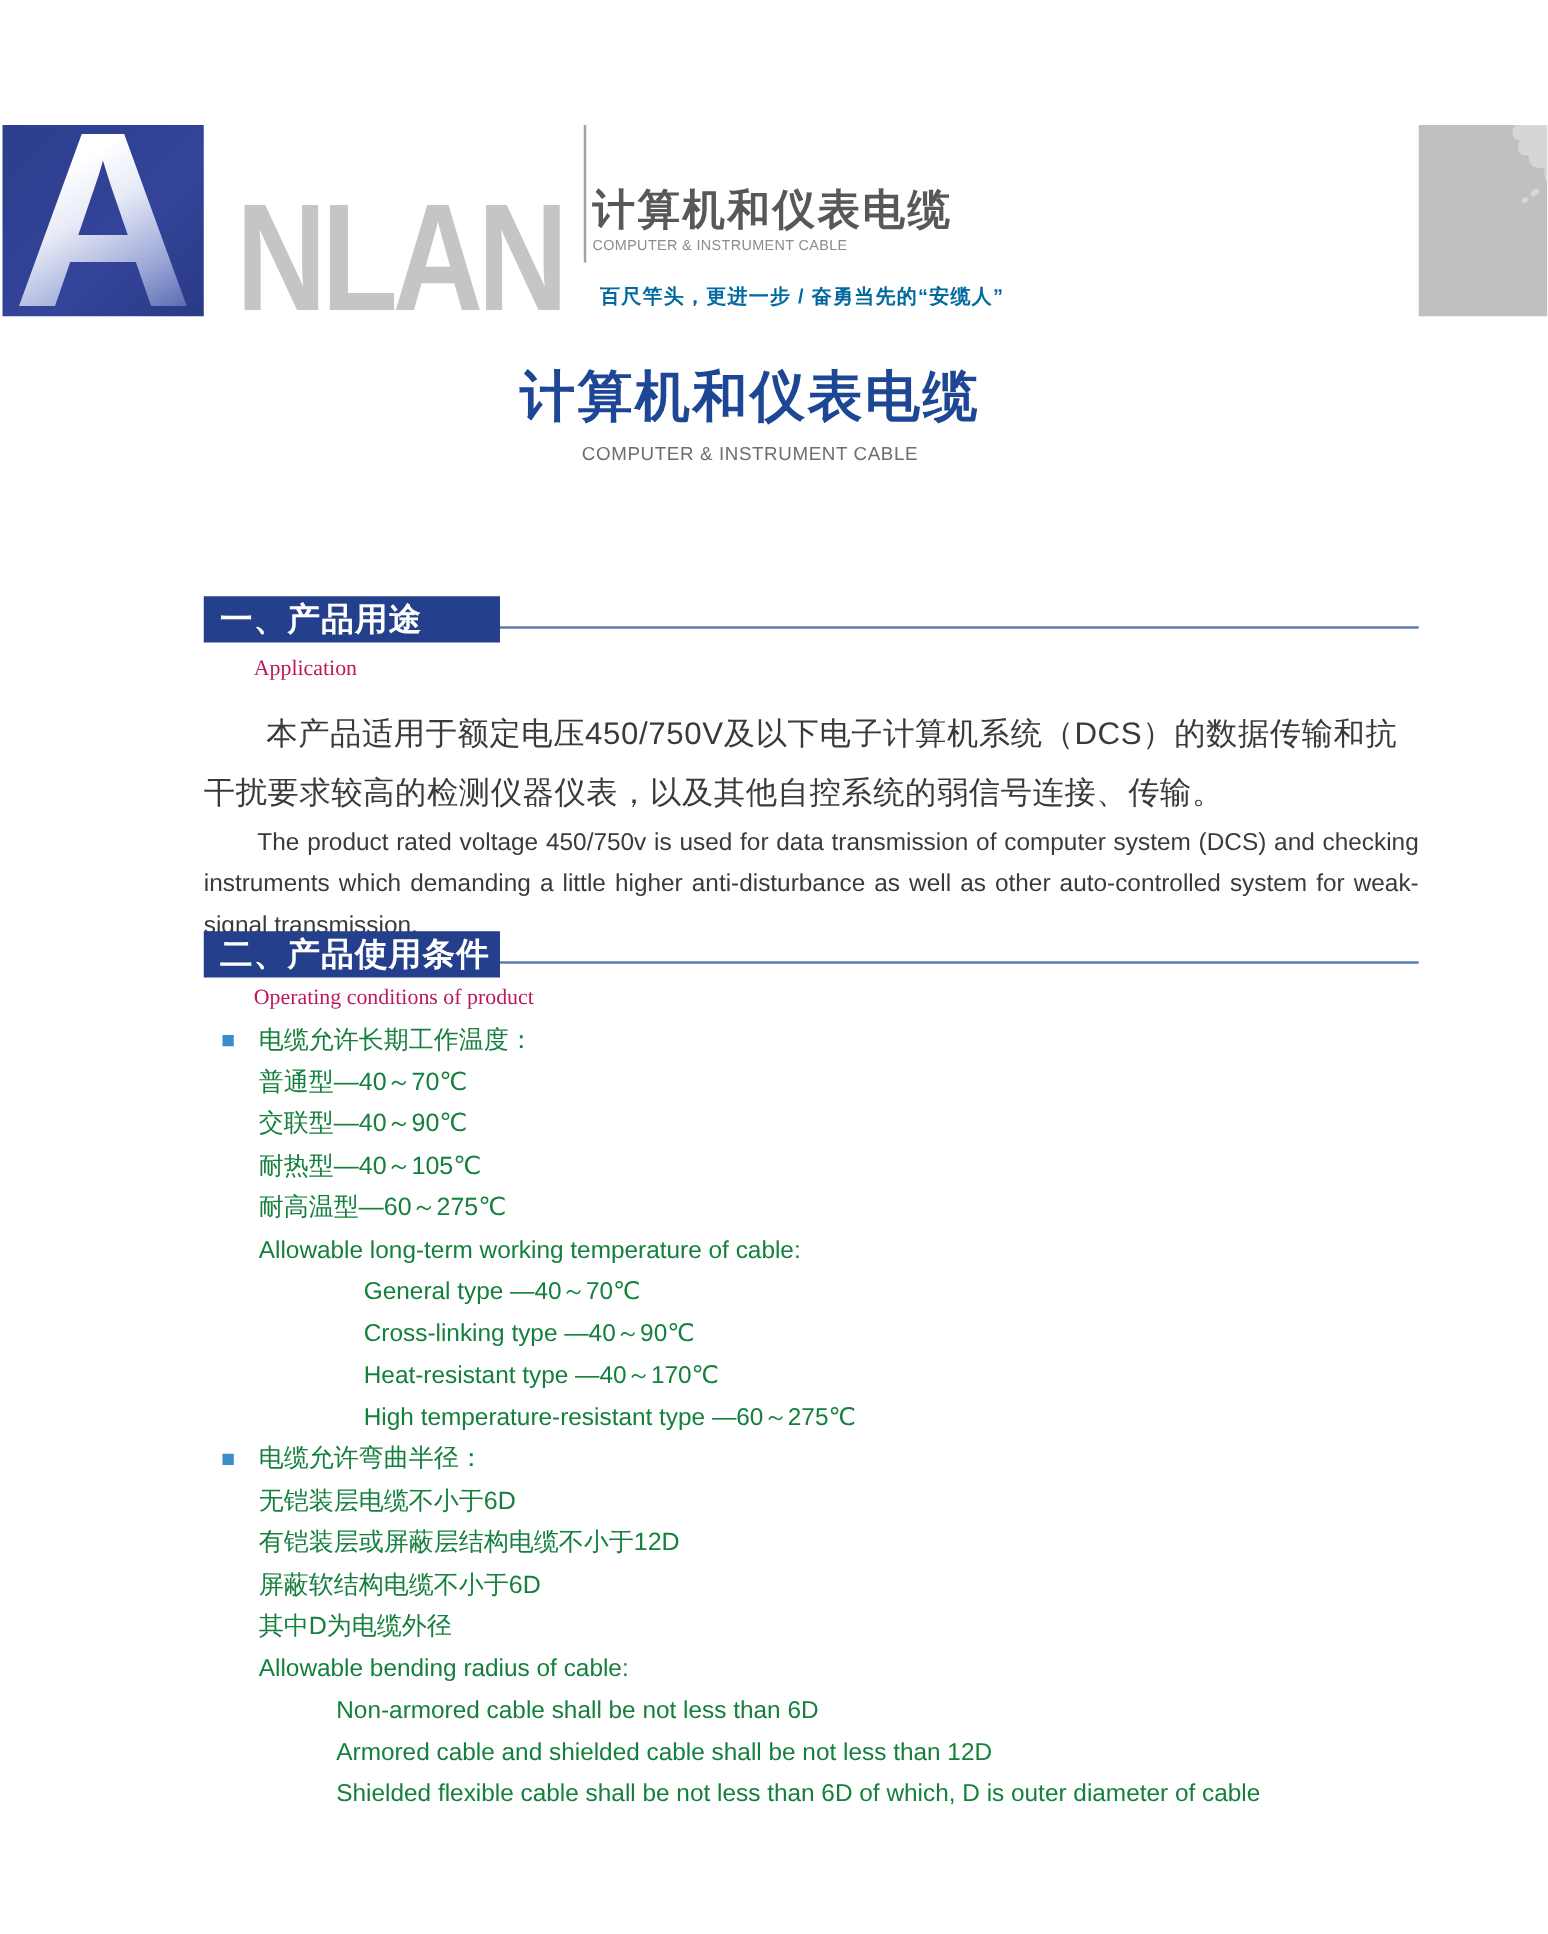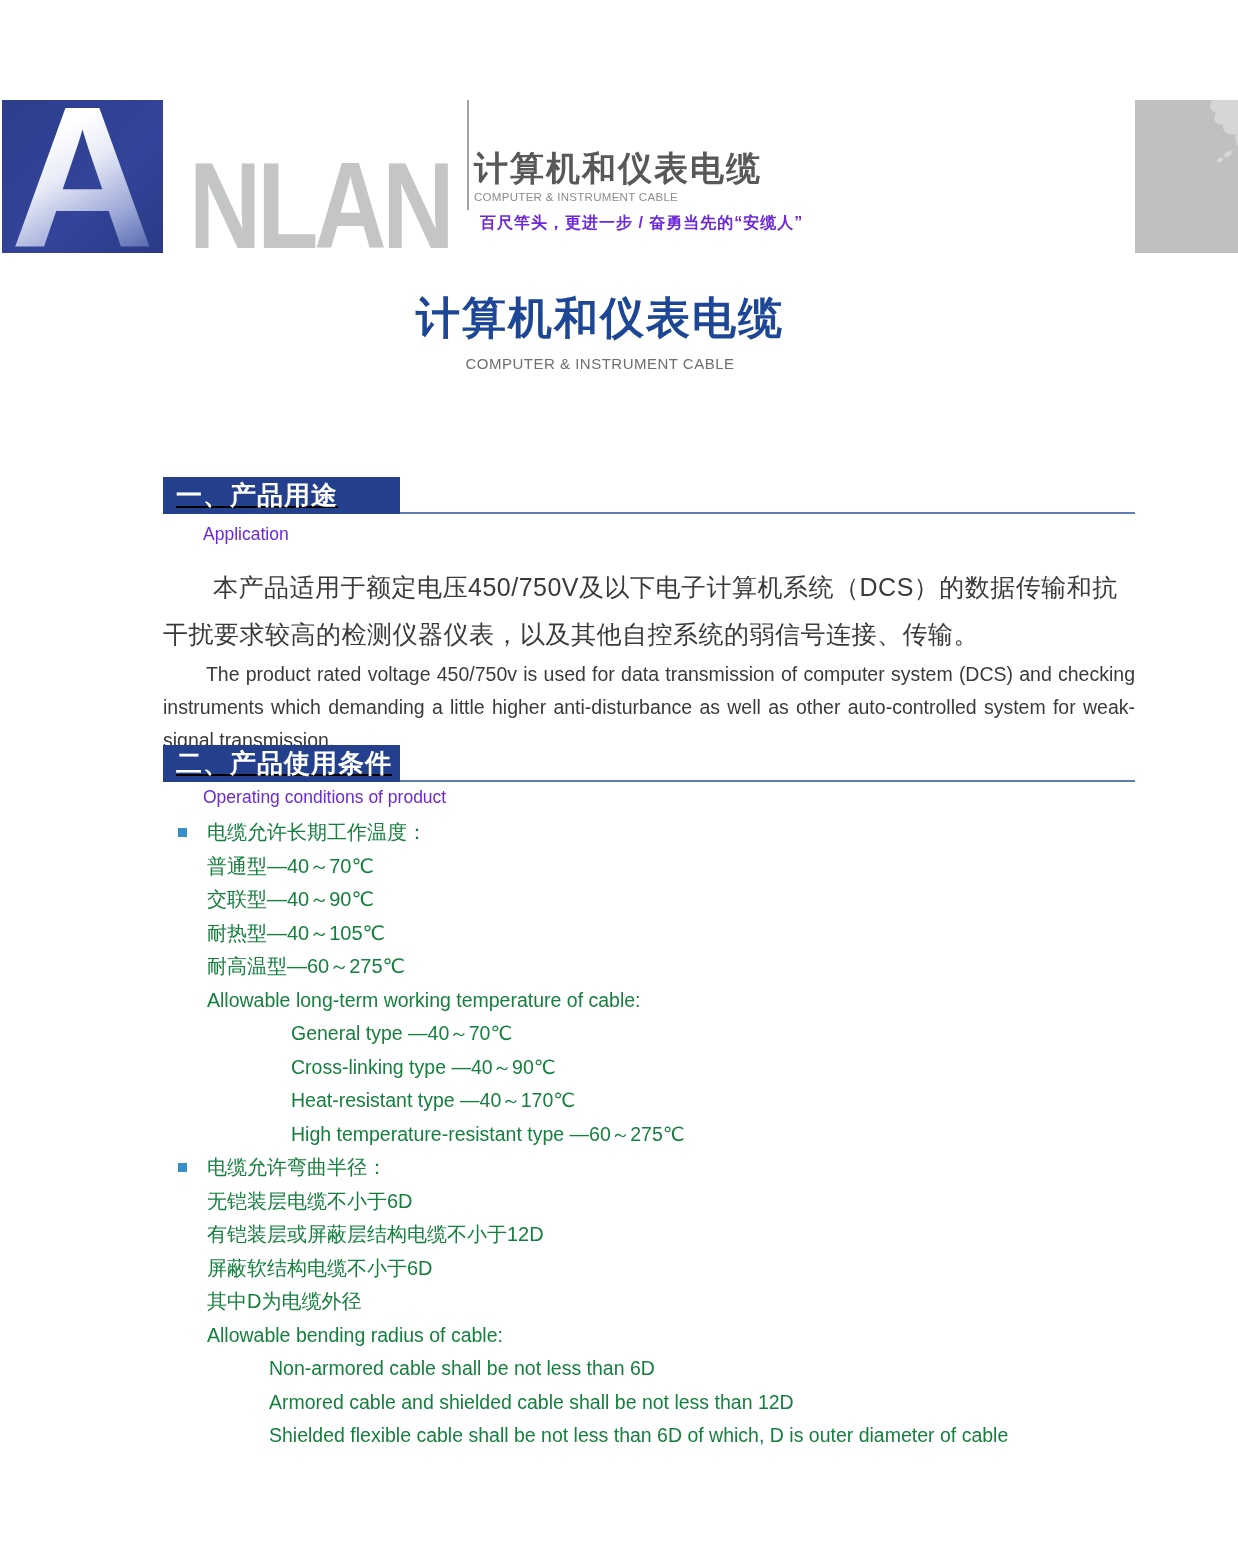--- a/index.html
+++ b/index.html
@@ -13,38 +13,38 @@
   .logo-a{font-size:200px;line-height:153px;font-weight:bold;
     background:linear-gradient(150deg,#ffffff 25%,#e8ebf7 45%,#9aa6d6 75%,#4c5ea8 100%);
     -webkit-background-clip:text;background-clip:text;color:transparent;}
   .logo-rest{position:absolute;left:163px;top:100px;height:153px;display:flex;align-items:flex-end;margin-left:26px;}
   .logo-rest span{display:block;font-size:122px;line-height:89px;margin-bottom:2px;font-weight:bold;
     color:#c4c5c7;letter-spacing:-5px;transform:scaleX(0.82);transform-origin:left bottom;white-space:nowrap;}
   .header-divider{position:absolute;left:467px;top:100px;width:2px;height:110px;background:#a2a2a5;}
   .header-titles{position:absolute;left:474px;top:146px;}
   .header-title-zh{font-size:34px;font-weight:bold;color:#57585a;letter-spacing:2px;line-height:44px;white-space:nowrap;}
   .header-title-en{font-size:11.5px;color:#8c8c8f;letter-spacing:0.3px;margin-top:1px;line-height:12px;}
-  .header-tagline{font-size:16px;font-weight:bold;color:#6d28d9;margin-top:10px;padding-left:6px;letter-spacing:1px;white-space:nowrap;}
+  .header-tagline{font-size:16px;font-weight:bold;color:#0369a1;margin-top:24px;padding-left:6px;letter-spacing:1px;white-space:nowrap;}
   .header-photo{position:absolute;left:1135px;top:100px;width:103px;height:153px;background:#c0c0c1;overflow:hidden;}
   .header-photo svg{position:absolute;right:-8px;top:-6px;}
 
   
   .hero{position:absolute;left:0;top:290px;width:1200px;text-align:center;}
   .hero-title{font-size:44px;font-weight:bold;color:#1d4795;letter-spacing:2px;line-height:56px;margin:0;}
   .hero-sub{font-size:15px;color:#6d6e71;letter-spacing:0.5px;margin-top:8px;line-height:20px;}
 
   
   .sec{position:absolute;left:163px;right:103px;}
   .sec-application{top:477px;}
   .sec-conditions{top:745px;}
-  .sec-head{display:flex;align-items:flex-end;text-decoration:underline;}
+  .sec-head{display:flex;align-items:center;}
   .sec-box{box-sizing:border-box;width:237px;height:37px;background:#24408d;color:#ffffff;
     font-size:26px;font-weight:bold;letter-spacing:1px;line-height:36px;padding:0 6px 0 13px;white-space:nowrap;}
   .sec-rule{flex:1;height:2px;background:#5b7db1;margin-top:12px;}
-  .sec-sub{padding-left:40px;color:#6d28d9;font-size:17.5px;}
+  .sec-sub{padding-left:40px;color:#be185d;font-size:17.5px;font-family:Liberation Serif, serif;}
   .sec-application .sec-sub{margin-top:6px;line-height:28px;}
   .sec-conditions .sec-sub{margin-top:2px;line-height:26px;}
 
   .zh-para{margin:16px 0 0 0;font-size:25px;line-height:47px;color:#3a3a3a;text-indent:2em;letter-spacing:0.5px;}
   .en-para{margin:0;font-size:19.5px;line-height:33.2px;color:#3a3a3a;text-align:justify;text-indent:2.2em;}
 
   .cond-list{margin-top:6px;font-size:20px;line-height:33.5px;color:#15803d;}
   .cond-item{position:relative;padding-left:44px;}
   .bullet{position:absolute;left:15px;top:12px;width:9px;height:9px;background:#3a8dc8;}
   .cond-line{white-space:nowrap;}

